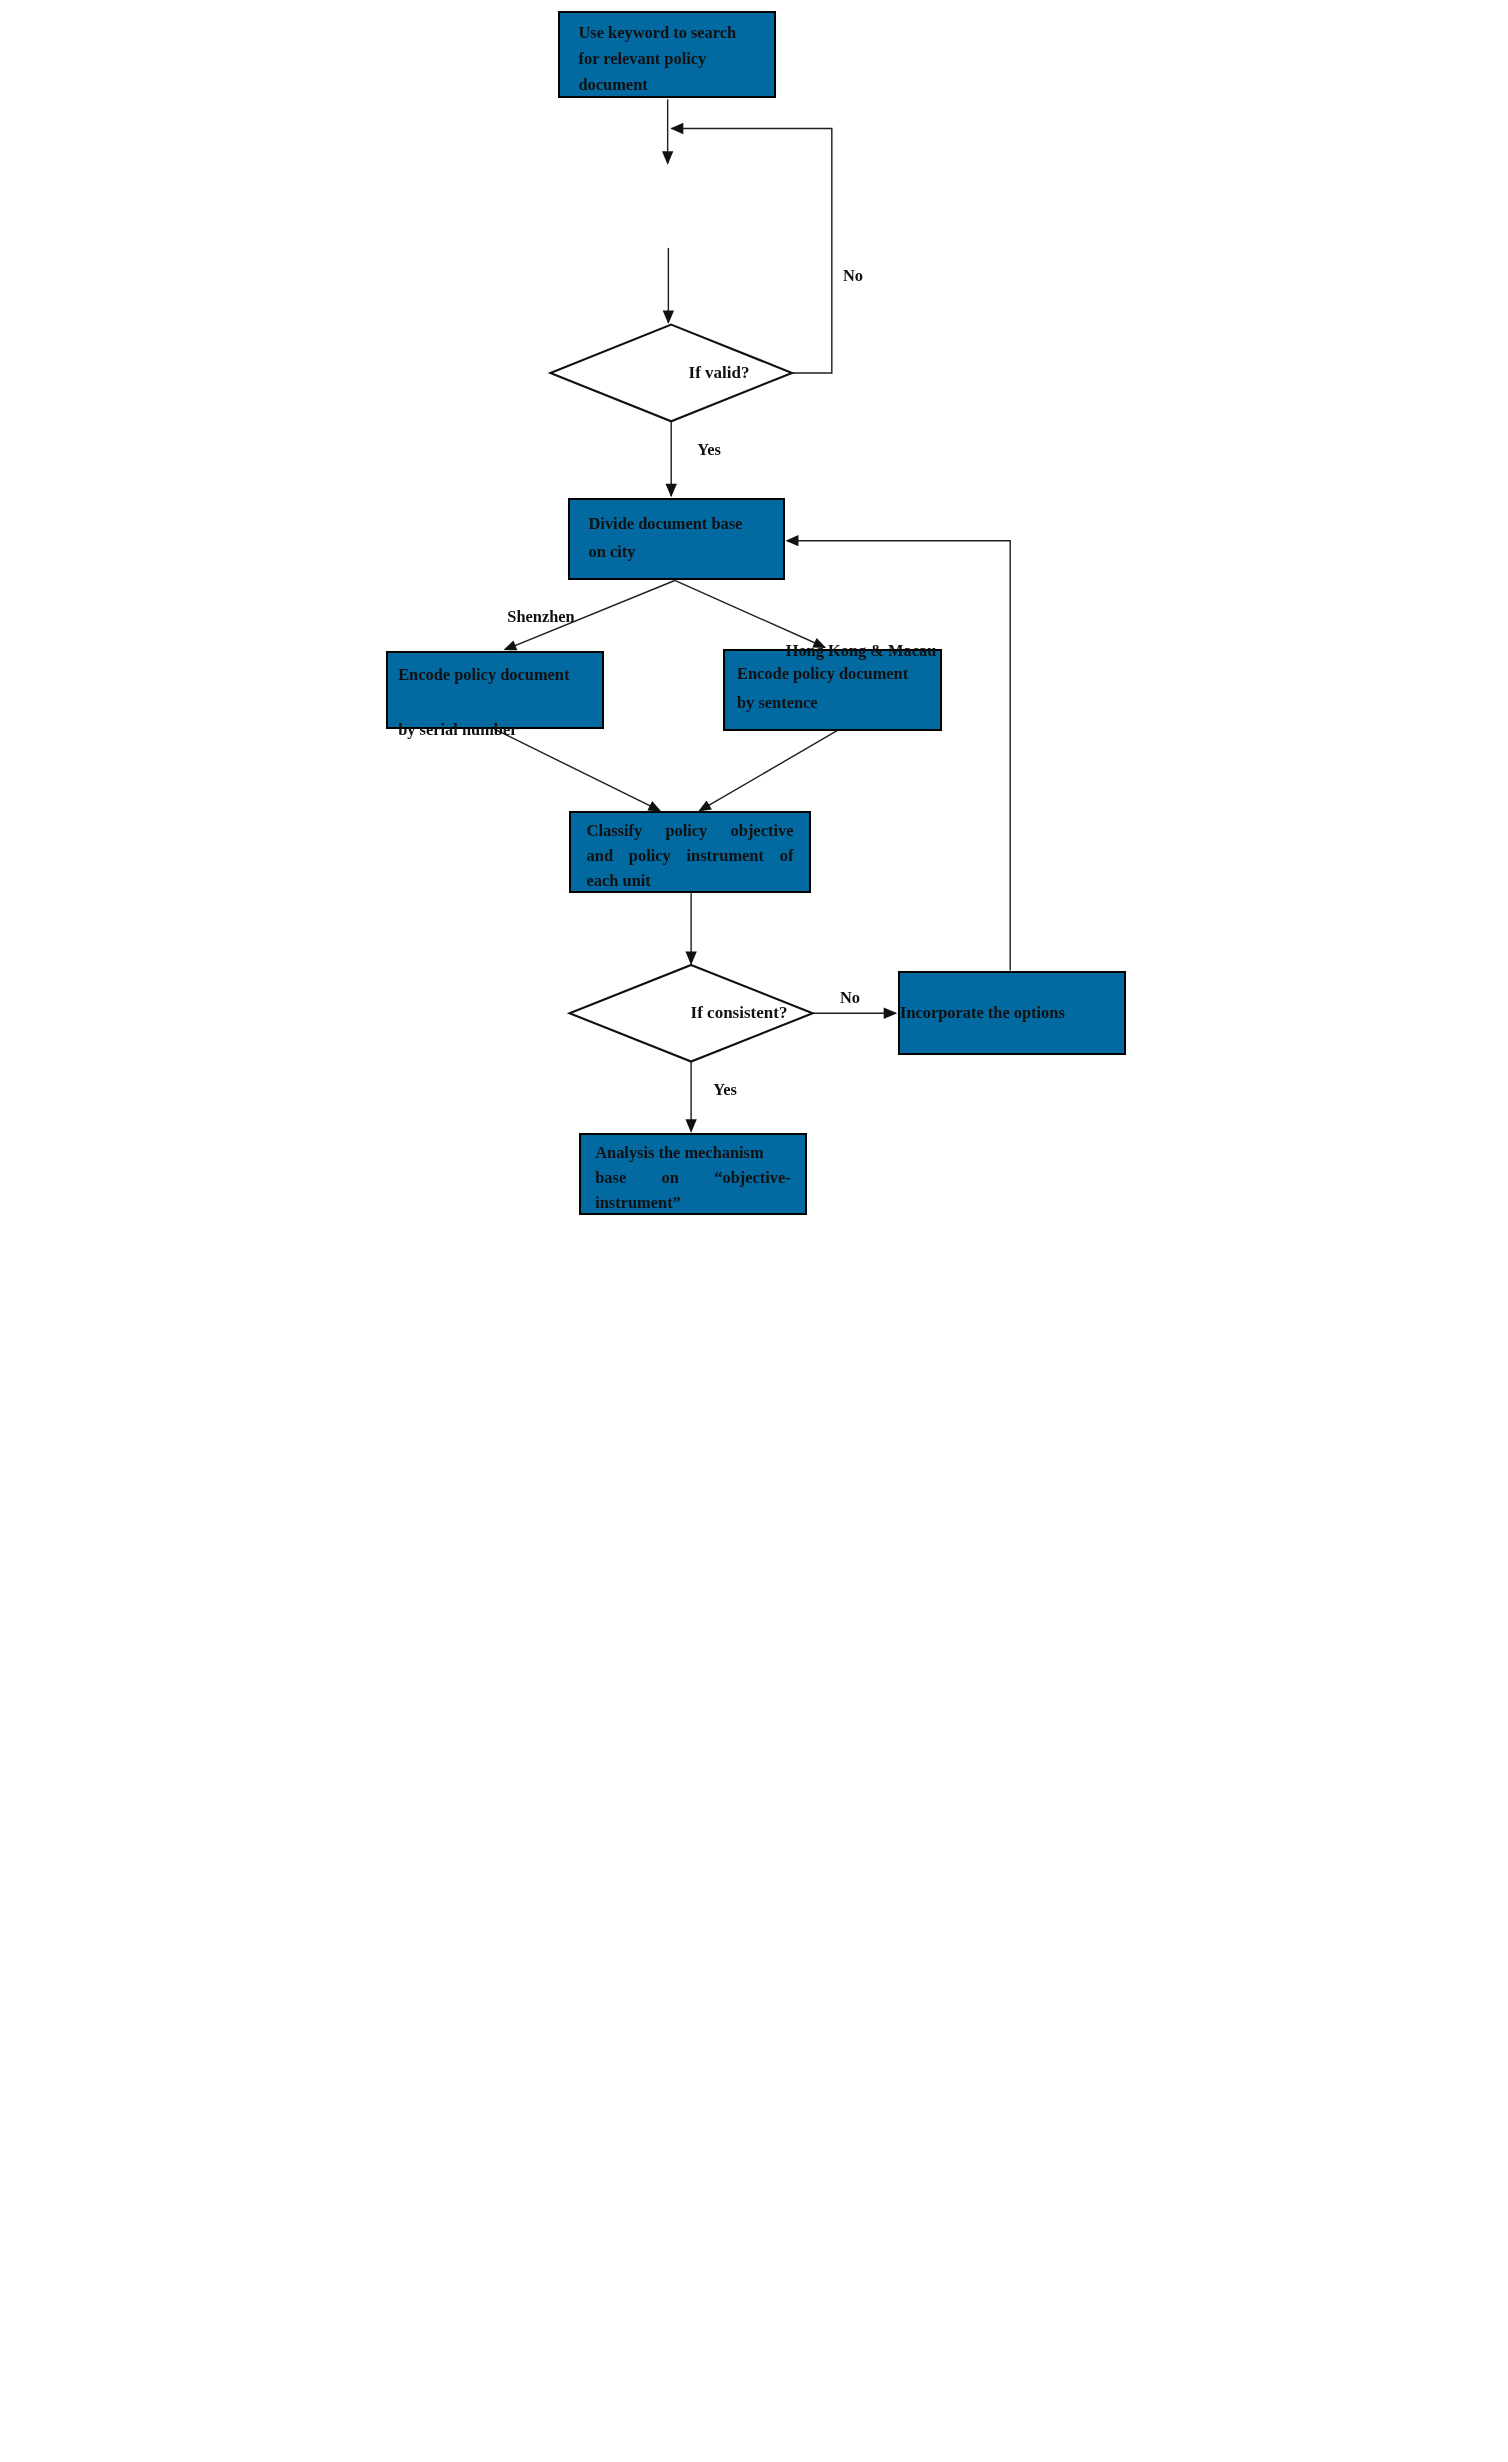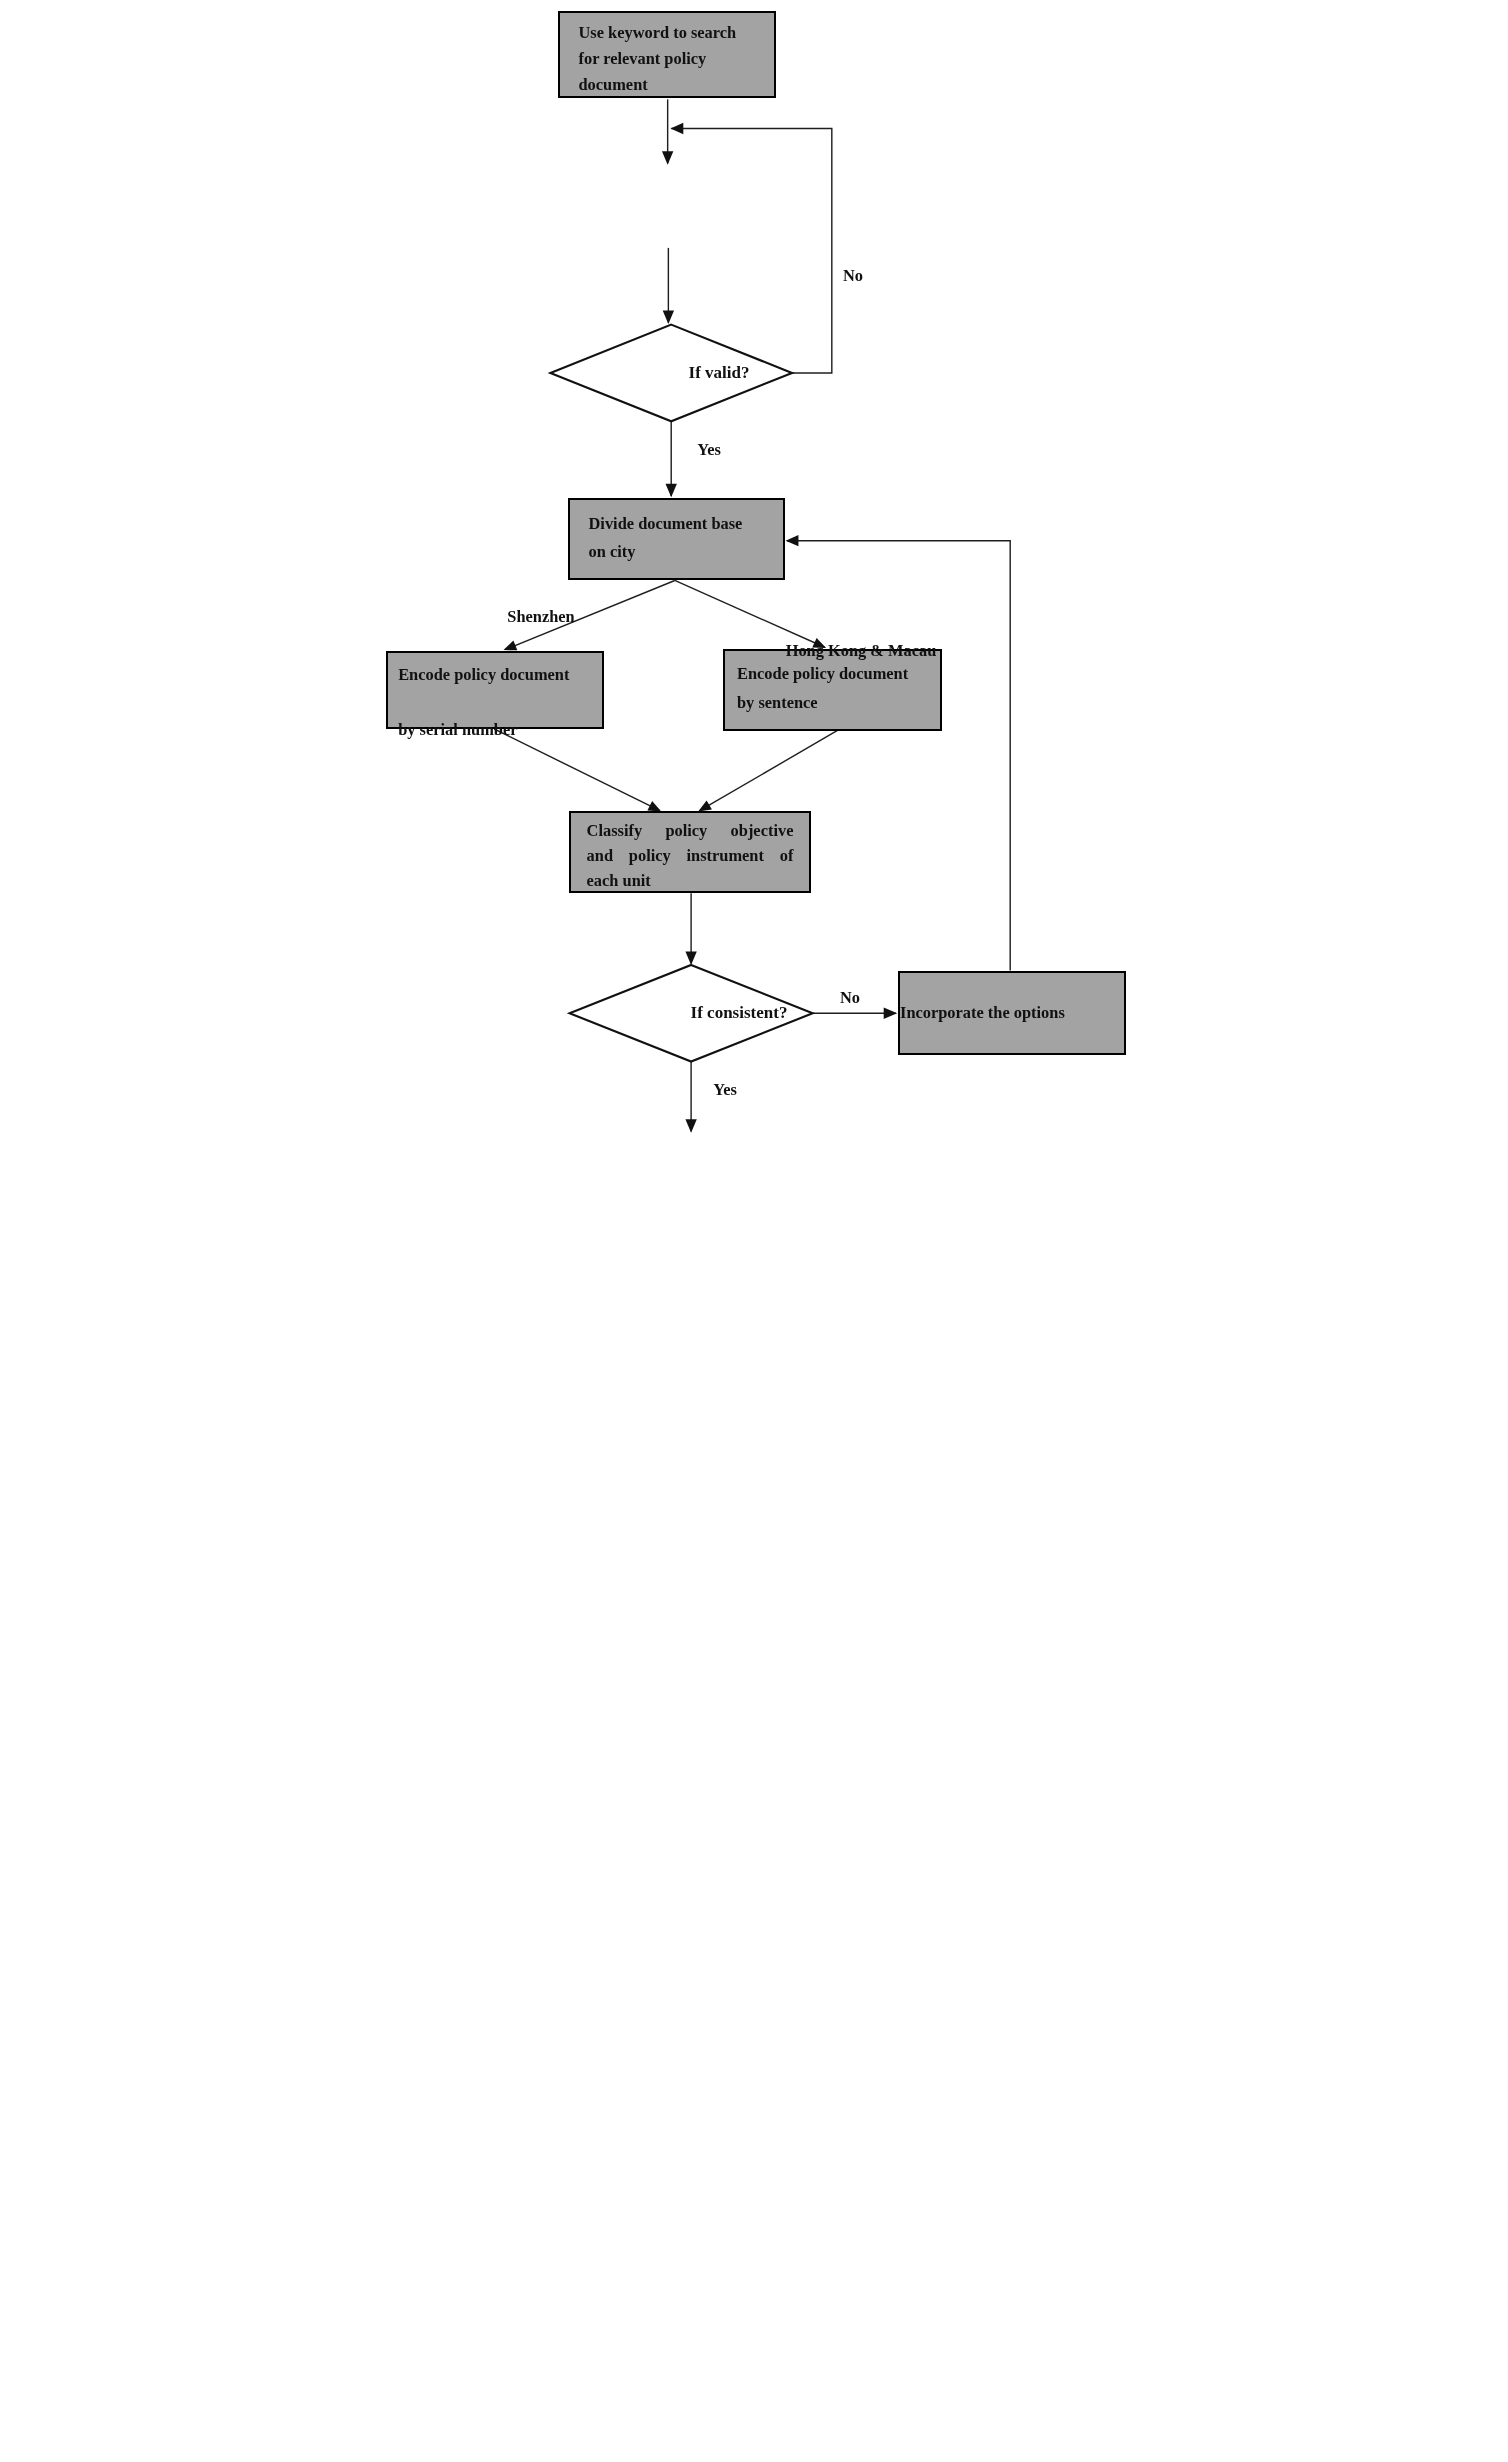--- a/index.html
+++ b/index.html
@@ -34,21 +34,21 @@
   .diamond-shape {
     fill: #ffffff;
     stroke: #111111;
     stroke-width: 3;
     stroke-linejoin: miter;
   }
   .node {
     position: absolute;
     box-sizing: border-box;
     border: 2.1px solid #000000;
-    background: #a3a3a3;
+    background: #0369a1;
     font-weight: bold;
     font-size: 16.4px;
   }
   .node .line {
     line-height: 26px;
     white-space: nowrap;
   }
   .node .jline {
     text-align: justify;
     text-align-last: justify;
@@ -148,20 +148,25 @@
   <div class="node" style="left:192px; top:811px; width:242px; height:82px; padding:5px 15.6px 0 15.6px;">
     <div class="line jline" style="line-height:25px;">Classify policy objective</div>
     <div class="line jline" style="line-height:25px;">and policy instrument of</div>
     <div class="line" style="line-height:25px;">each unit</div>
   </div>
 
   <div class="node flex-center" style="left:521px; top:971px; width:228px; height:84px;">
     <div class="line">Incorporate the options</div>
   </div>
 
+  <div class="node" style="left:202px; top:1133px; width:228px; height:82px; padding:5px 14.2px 0 14.2px;">
+    <div class="line" style="line-height:25px;">Analysis the mechanism</div>
+    <div class="line jline" style="line-height:25px;">base on “objective-</div>
+    <div class="line" style="line-height:25px;">instrument”</div>
+  </div>
 
   <div class="diamond-label" style="left:294px; top:373px;">If valid?</div>
   <div class="diamond-label" style="left:314px; top:1013px;">If consistent?</div>
 
   <div class="edge-label" style="left:476px; top:276px;">No</div>
   <div class="edge-label" style="left:332px; top:450px;">Yes</div>
   <div class="edge-label" style="left:164px; top:617px;">Shenzhen</div>
   <div class="edge-label" style="left:484px; top:651px;">Hong Kong &amp; Macau</div>
   <div class="edge-label" style="left:473px; top:998px;">No</div>
   <div class="edge-label" style="left:348px; top:1090px;">Yes</div>

